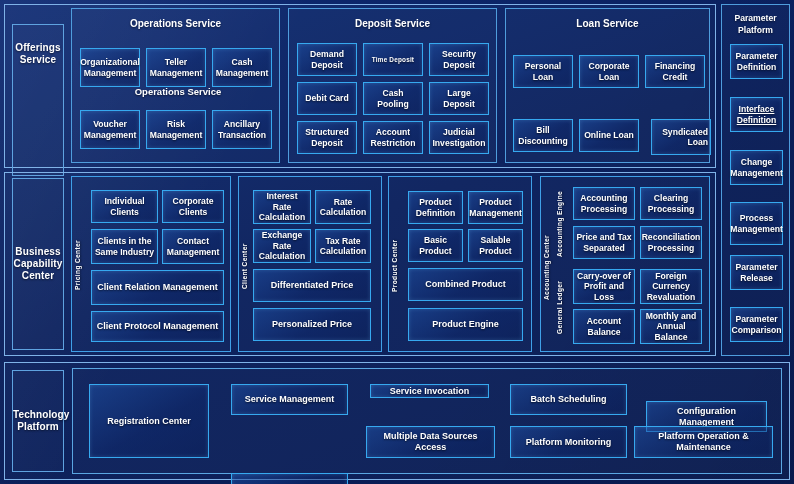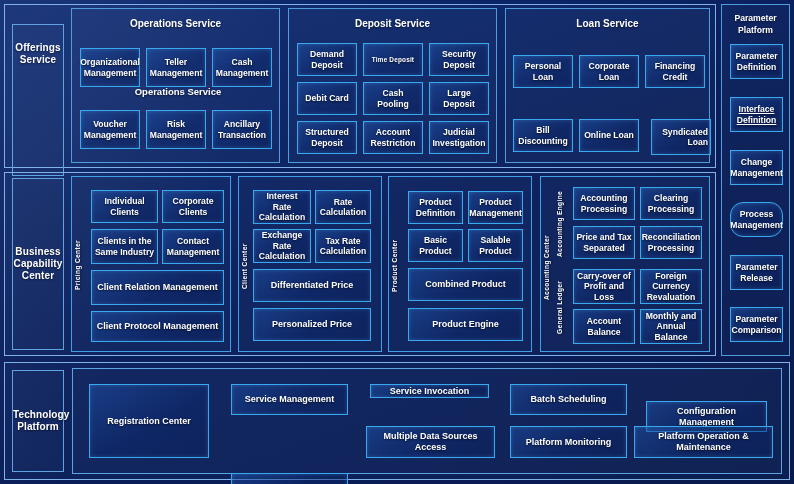--- a/index.html
+++ b/index.html
@@ -154,21 +154,21 @@
     <div class="cell" style="left:7px;top:110px;width:60px;height:33px;">Bill Discounting</div>
     <div class="cell" style="left:73px;top:110px;width:60px;height:33px;">Online Loan</div>
     <div class="cell" style="left:145px;top:110px;width:60px;height:36px;text-align:right;">Syndicated Loan</div>
   </div>
 
   <div class="abs paramcol" style="left:721px;top:4px;width:69px;height:352px;">
     <div class="ptitle">Parameter Platform</div>
     <div class="cell" style="left:8px;top:39px;width:53px;height:35px;">Parameter Definition</div>
     <div class="cell" style="left:8px;top:92px;width:53px;height:35px;text-decoration:underline;">Interface Definition</div>
     <div class="cell" style="left:8px;top:145px;width:53px;height:35px;">Change Management</div>
-    <div class="cell" style="left:8px;top:197px;width:53px;height:35px;border-radius:13px;">Process Management</div>
+    <div class="cell" style="left:8px;top:197px;width:53px;height:43px;">Process Management</div>
     <div class="cell" style="left:8px;top:250px;width:53px;height:35px;">Parameter Release</div>
     <div class="cell" style="left:8px;top:302px;width:53px;height:35px;">Parameter Comparison</div>
   </div>
 
   <div class="abs rowbox" style="left:4px;top:172px;width:712px;height:184px;"></div>
 
   <div class="abs stage mid" style="left:12px;top:178px;width:52px;height:172px;">
     <div class="lbl">Business Capability Center</div>
   </div>
 

